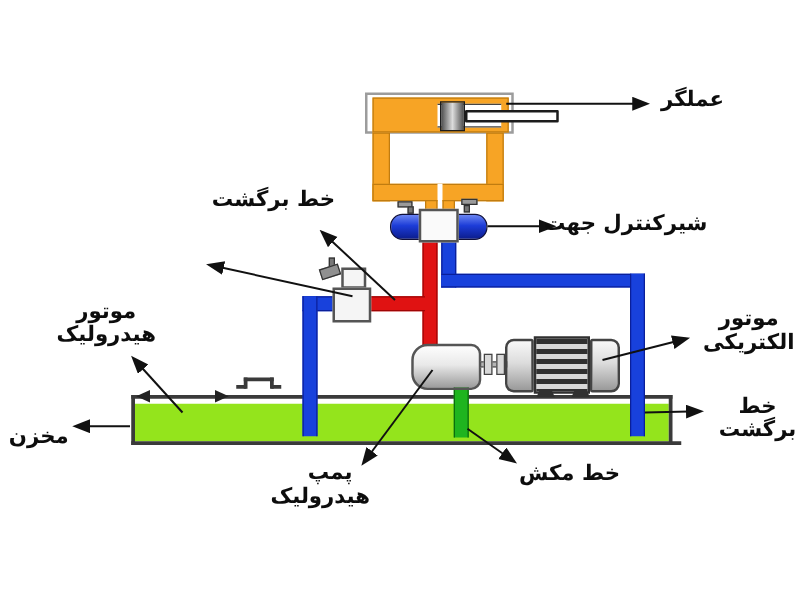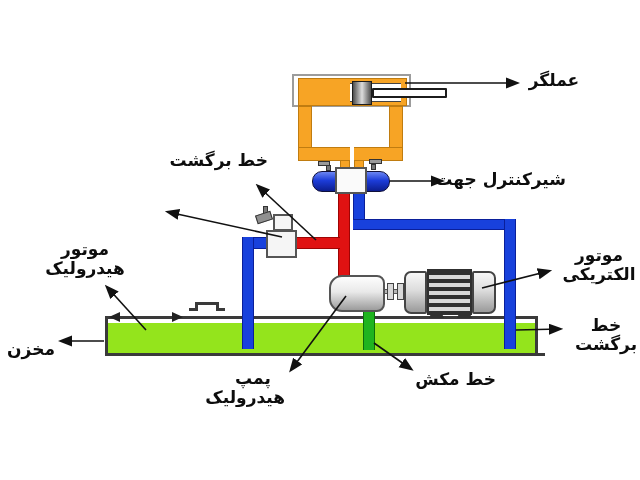--- a/index.html
+++ b/index.html
@@ -154,21 +154,21 @@
   <div class="lbl" style="left:196px;top:151px;width:72px;">خط برگشت</div>
 
 
   <div class="lbl" style="left:43px;top:240px;width:84px;">
     <div>موتور</div>
     <div>هیدرولیک</div>
   </div>
 
   <div class="lbl" style="left:6px;top:340px;width:50px;">مخزن</div>
 
-  <div class="lbl" style="left:221px;top:369px;width:64px;">
+  <div class="lbl" style="left:232px;top:369px;width:64px;">
     <div>پمپ</div>
     <div>هیدرولیک</div>
   </div>
 
   <div class="lbl" style="left:418px;top:370px;width:78px;">خط مکش</div>
 
   <div class="lbl" style="left:562px;top:246px;width:74px;">
     <div>موتور</div>
     <div>الکتریکی</div>
   </div>

